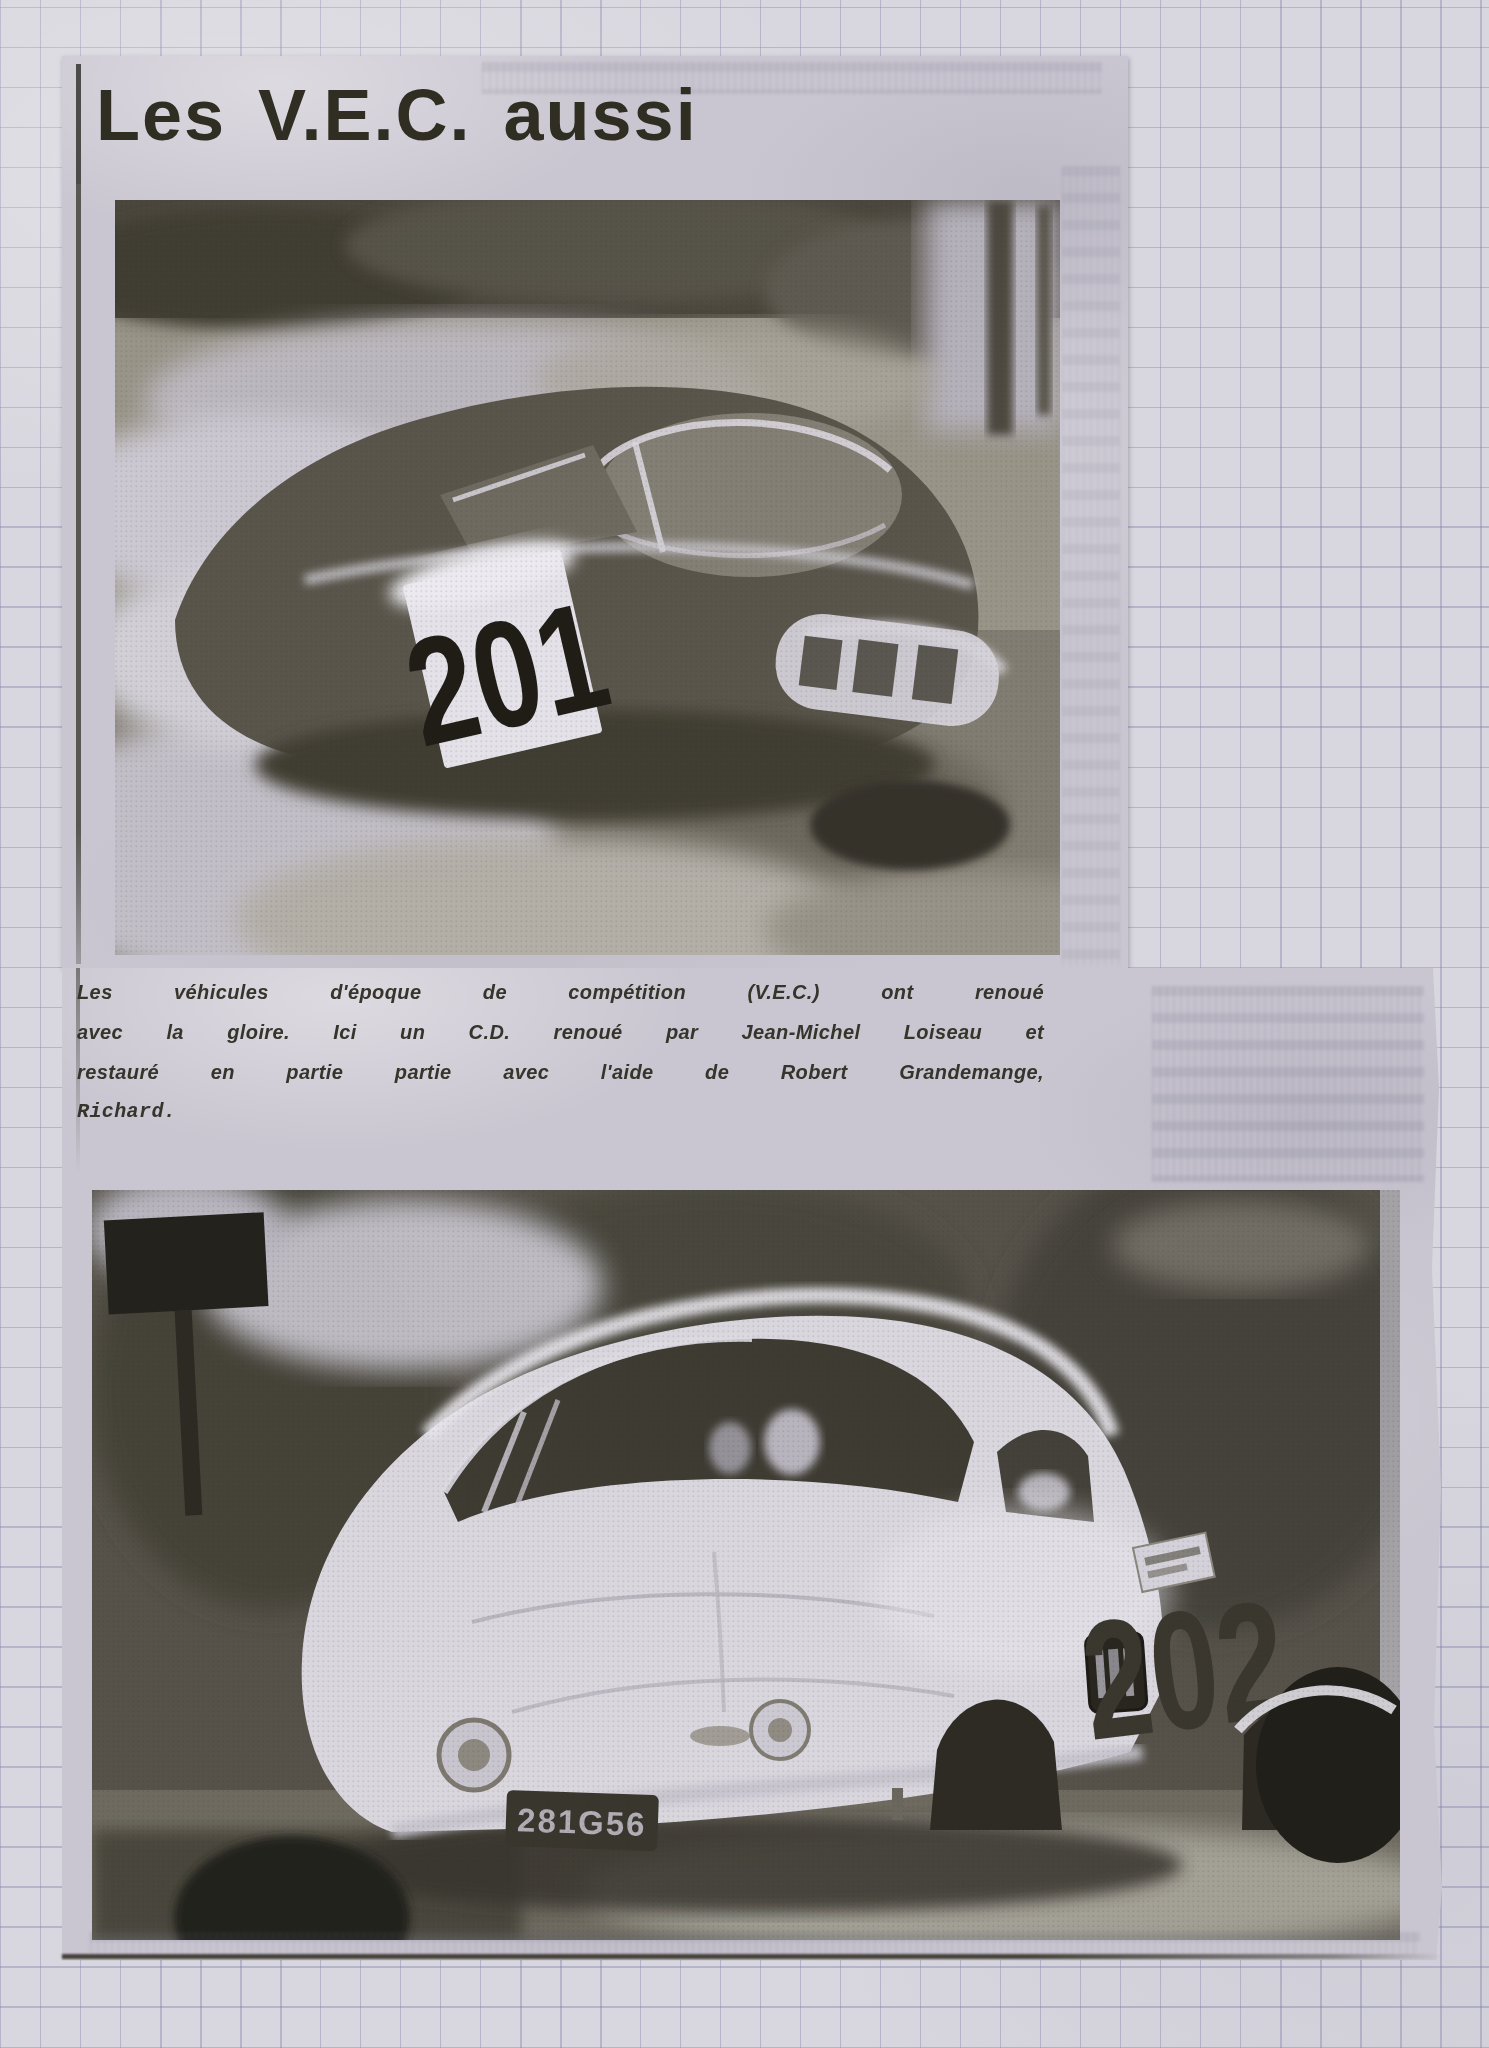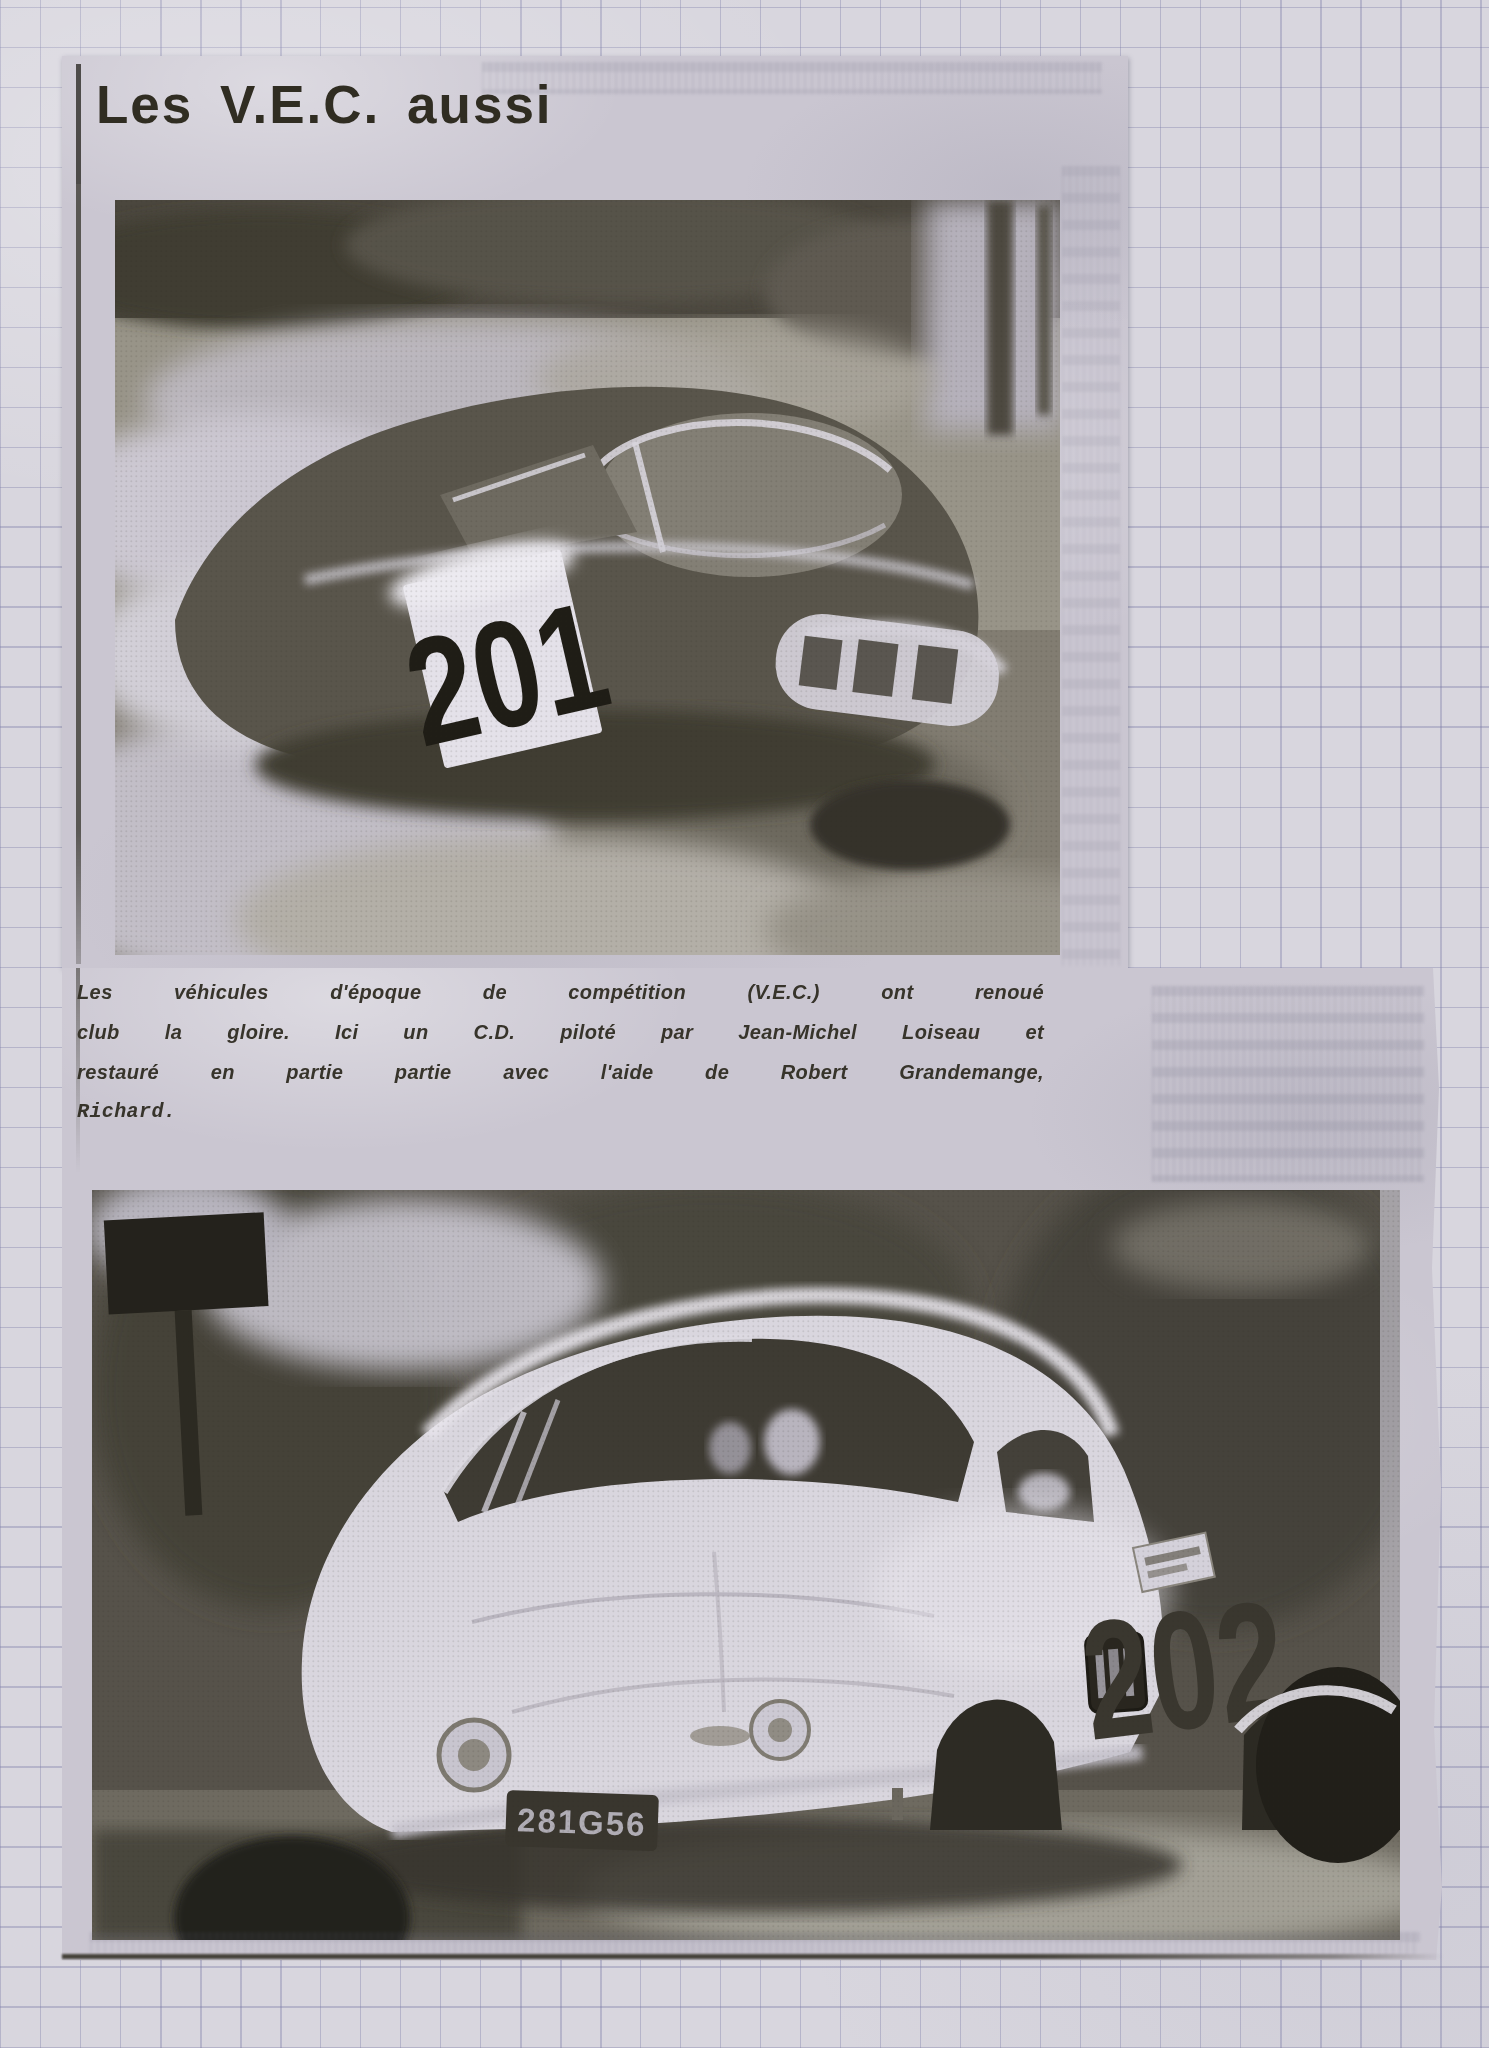--- a/index.html
+++ b/index.html
@@ -20,21 +20,21 @@
       radial-gradient(ellipse 700px 300px at 70% 45%, rgba(255,255,255,.22), transparent 70%),
       radial-gradient(ellipse 600px 260px at 40% 92%, rgba(110,110,130,.12), transparent 70%),
       radial-gradient(ellipse 400px 200px at 90% 15%, rgba(110,110,130,.14), transparent 70%);
     box-shadow:1px 2px 5px rgba(60,60,85,.35);
   }
   #clip-upper{left:62px;top:56px;width:1066px;height:912px;}
   #clip-lower{left:62px;top:968px;width:1383px;height:992px;
     clip-path:polygon(0 0,1371px 0,1377px 120px,1370px 300px,1379px 520px,1372px 760px,1380px 920px,1374px 992px,0 992px);}
   #headline{
     position:absolute;left:34px;top:18px;margin:0;
-    font-size:53px;font-weight:bold;letter-spacing:2px;word-spacing:10px;
+    font-size:72px;font-weight:bold;letter-spacing:2px;word-spacing:10px;
     color:#302d22;white-space:nowrap;
   }
   .photo{position:absolute;display:block;}
   #photo-top{left:53px;top:144px;}
   #photo-bottom{left:30px;top:222px;}
   #caption{
     position:absolute;left:15px;top:4px;width:967px;
     font-size:20px;font-weight:bold;font-style:italic;
     color:#37342b;letter-spacing:.4px;
   }
@@ -145,21 +145,21 @@
   </svg>
 
   <div id="ghost-right-col" class="ghost"></div>
 </div>
 
 <div id="clip-lower" class="clip">
   <div id="scanline-lower" class="scanline"></div>
 
   <div id="caption">
     <div class="cap-line">Les véhicules d'époque de compétition (V.E.C.) ont renoué</div>
-    <div class="cap-line">club la gloire. Ici un C.D. piloté par Jean-Michel Loiseau et</div>
+    <div class="cap-line">avec la gloire. Ici un C.D. renoué par Jean-Michel Loiseau et</div>
     <div class="cap-line">restauré en partie partie avec l'aide de Robert Grandemange,</div>
     <div class="cap-line last">Richard.</div>
   </div>
 
   <div id="ghost-caption-right" class="ghost"></div>
 
   <svg id="photo-bottom" class="photo" width="1308" height="750" viewBox="0 0 1308 750">
     <defs>
       <filter id="c4">
           <feGaussianBlur stdDeviation="4"></feGaussianBlur>

